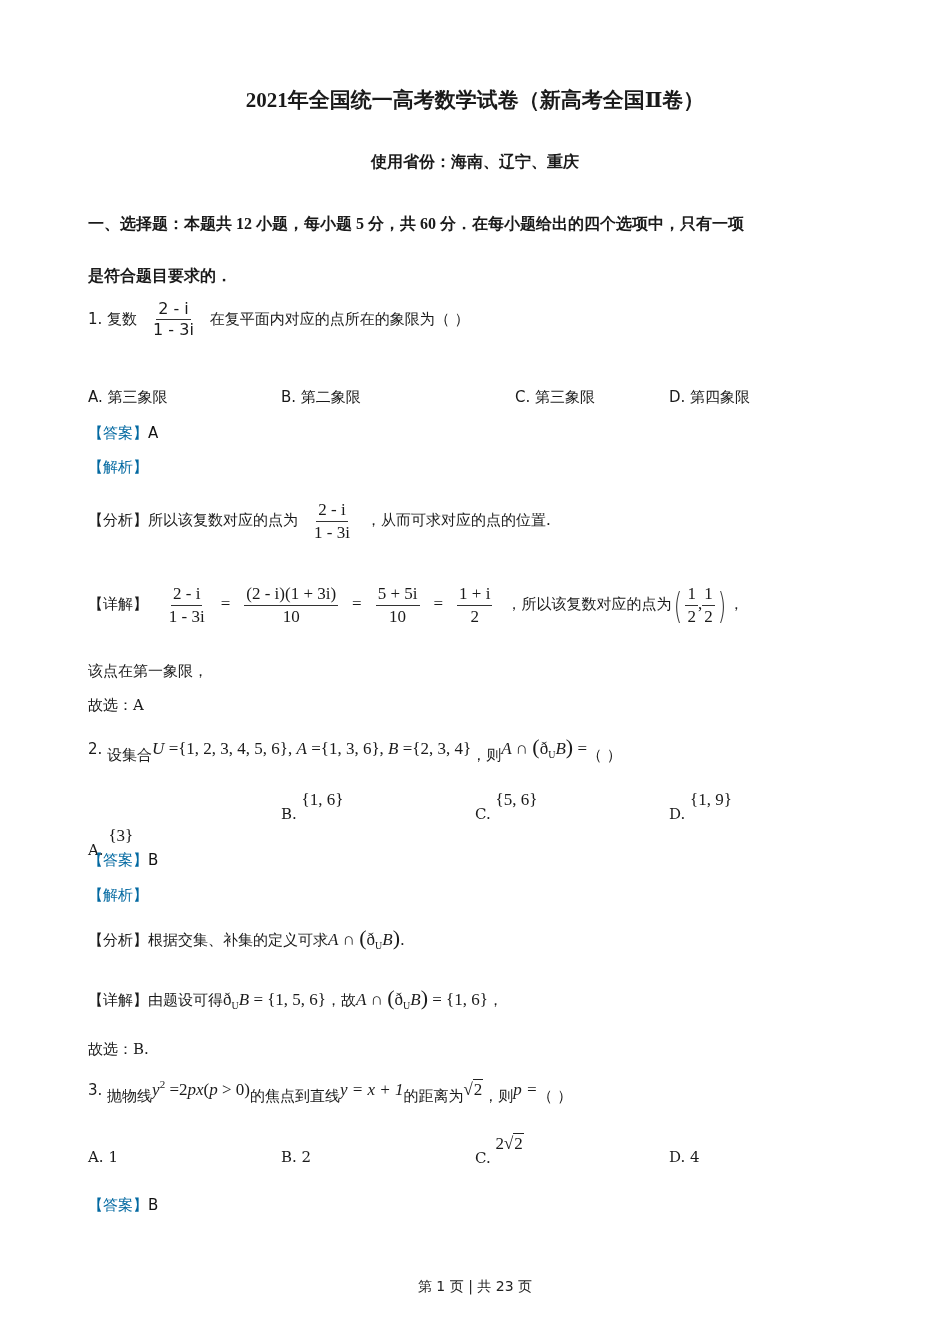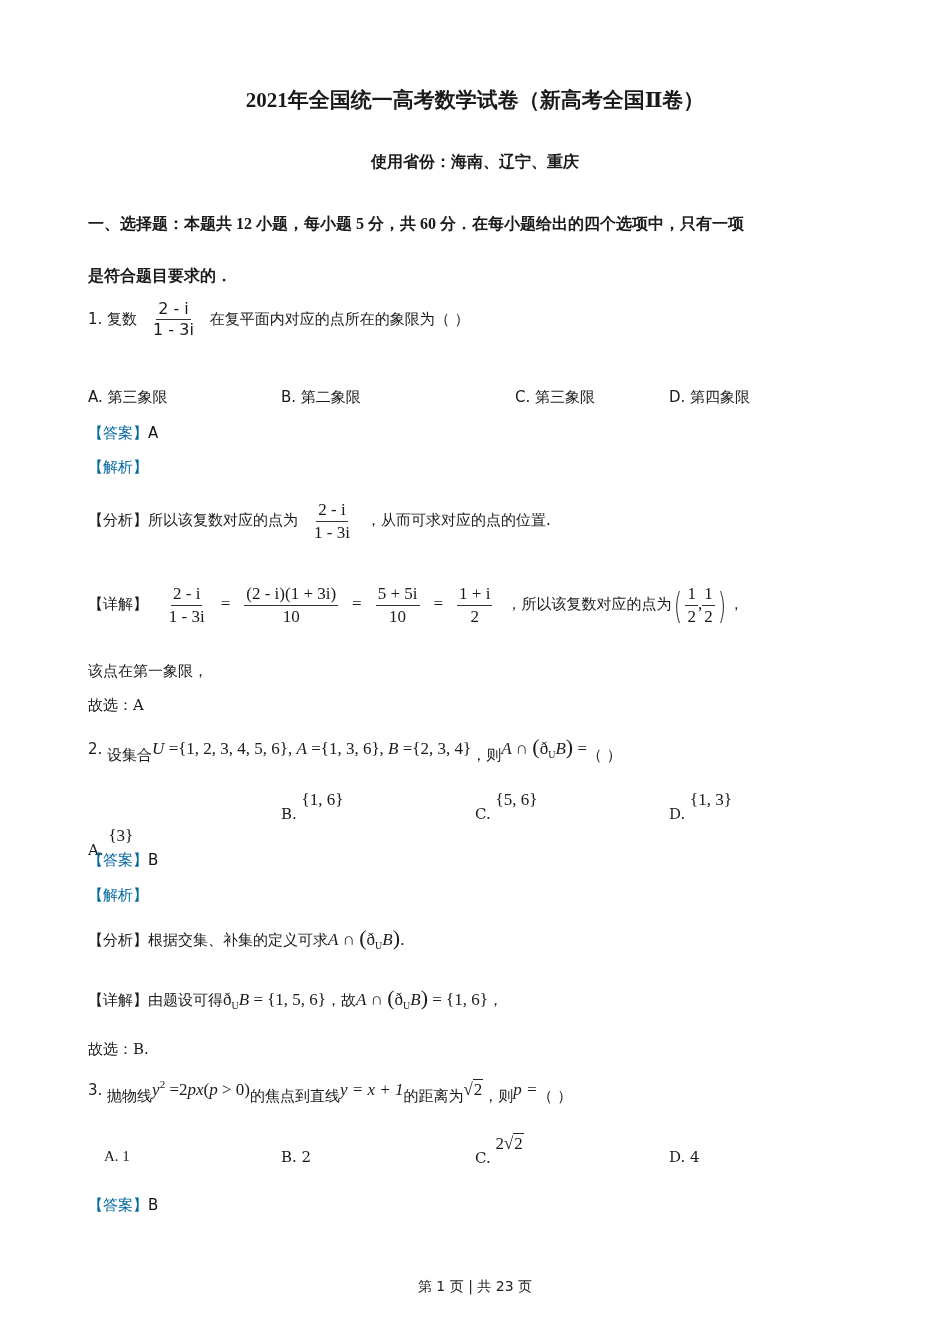--- a/index.html
+++ b/index.html
@@ -93,41 +93,41 @@
   <div class="abs" style="top:696px; left:88px; font-size:15px;">故选：A</div>
 
   <div class="abs q" style="top:734px;">
     <span class="num">2.</span>
     <span class="cn" style="position:relative; top:6px;">设集合</span><span class="math"><span class="mi">U</span> ={1, 2, 3, 4, 5, 6}, <span class="mi">A</span> ={1, 3, 6}, <span class="mi">B</span> ={2, 3, 4}</span><span class="cn" style="position:relative; top:6px;">，则</span><span class="math"><span class="mi">A</span> ∩ <span style="font-size:22px;">(</span>ð<span class="sub">U</span><span class="mi">B</span><span style="font-size:22px;">)</span> =</span><span class="cn" style="position:relative; top:6px;">（    ）</span>
   </div>
 
   <div class="abs opt" style="top:790px; left:88px;margin-top:36px;"><span style="position:relative; top:14px;">A.</span> <span class="math">{3}</span></div>
   <div class="abs opt" style="top:790px; left:281px;"><span style="position:relative; top:14px;">B.</span> <span class="math">{1, 6}</span></div>
   <div class="abs opt" style="top:790px; left:475px;"><span style="position:relative; top:14px;">C.</span> <span class="math">{5, 6}</span></div>
-  <div class="abs opt" style="top:790px; left:669px;"><span style="position:relative; top:14px;">D.</span> <span class="math">{1, 3}</span></div>
+  <div class="abs opt" style="top:790px; left:669px;"><span style="position:relative; top:14px;">D.</span> <span class="math">{1, 9}</span></div>
 
   <div class="abs" style="top:850px; left:88px;"><span class="tag">【答案】</span><span class="ans-letter">B</span></div>
   <div class="abs" style="top:885px; left:88px;"><span class="tag">【解析】</span></div>
 
   <div class="abs" style="top:925px; left:88px; font-size:15px;">
     <span class="tag-black">【分析】</span><span>根据交集、补集的定义可求</span><span class="math"><span class="mi">A</span> ∩ <span style="font-size:22px;">(</span>ð<span class="sub">U</span><span class="mi">B</span><span style="font-size:22px;">)</span></span><span>.</span>
   </div>
 
   <div class="abs" style="top:985px; left:88px; font-size:15px;">
     <span class="tag-black">【详解】</span><span>由题设可得</span><span class="math">ð<span class="sub">U</span><span class="mi">B</span> = {1, 5, 6}</span><span>，故</span><span class="math"><span class="mi">A</span> ∩ <span style="font-size:22px;">(</span>ð<span class="sub">U</span><span class="mi">B</span><span style="font-size:22px;">)</span> = {1, 6}</span><span>，</span>
   </div>
 
   <div class="abs" style="top:1040px; left:88px; font-size:15px;">故选：B.</div>
 
   <div class="abs q" style="top:1078px;">
     <span class="num">3.</span>
     <span class="cn" style="position:relative; top:6px;">抛物线</span><span class="math"><span class="mi">y</span><span class="sup">2</span> =2<span class="mi">px</span>(<span class="mi">p</span> &gt; 0)</span><span class="cn" style="position:relative; top:6px;">的焦点到直线</span><span class="math mi">y = x + 1</span><span class="cn" style="position:relative; top:6px;">的距离为</span><span class="math sqrt">√<span class="rad">2</span></span><span class="cn" style="position:relative; top:6px;">，则</span><span class="math mi">p =</span><span class="cn" style="position:relative; top:6px;">（    ）</span>
   </div>
 
-  <div class="abs opt" style="top:1148px; left:104px;font-family:Liberation Serif, serif;"><span>A.</span> <span>1</span></div>
+  <div class="abs opt" style="top:1148px; left:88px;"><span>A.</span> <span>1</span></div>
   <div class="abs opt" style="top:1148px; left:281px;"><span>B.</span> <span>2</span></div>
   <div class="abs opt" style="top:1134px; left:475px;"><span style="position:relative; top:14px;">C.</span> <span class="math"><span>2</span><span class="sqrt">√<span class="rad">2</span></span></span></div>
   <div class="abs opt" style="top:1148px; left:669px;"><span>D.</span> <span>4</span></div>
 
   <div class="abs" style="top:1195px; left:88px;"><span class="tag">【答案】</span><span class="ans-letter">B</span></div>
 
   <div class="abs footer">第 1 页 | 共 23 页</div>
 </div>
 
 </body></html>

